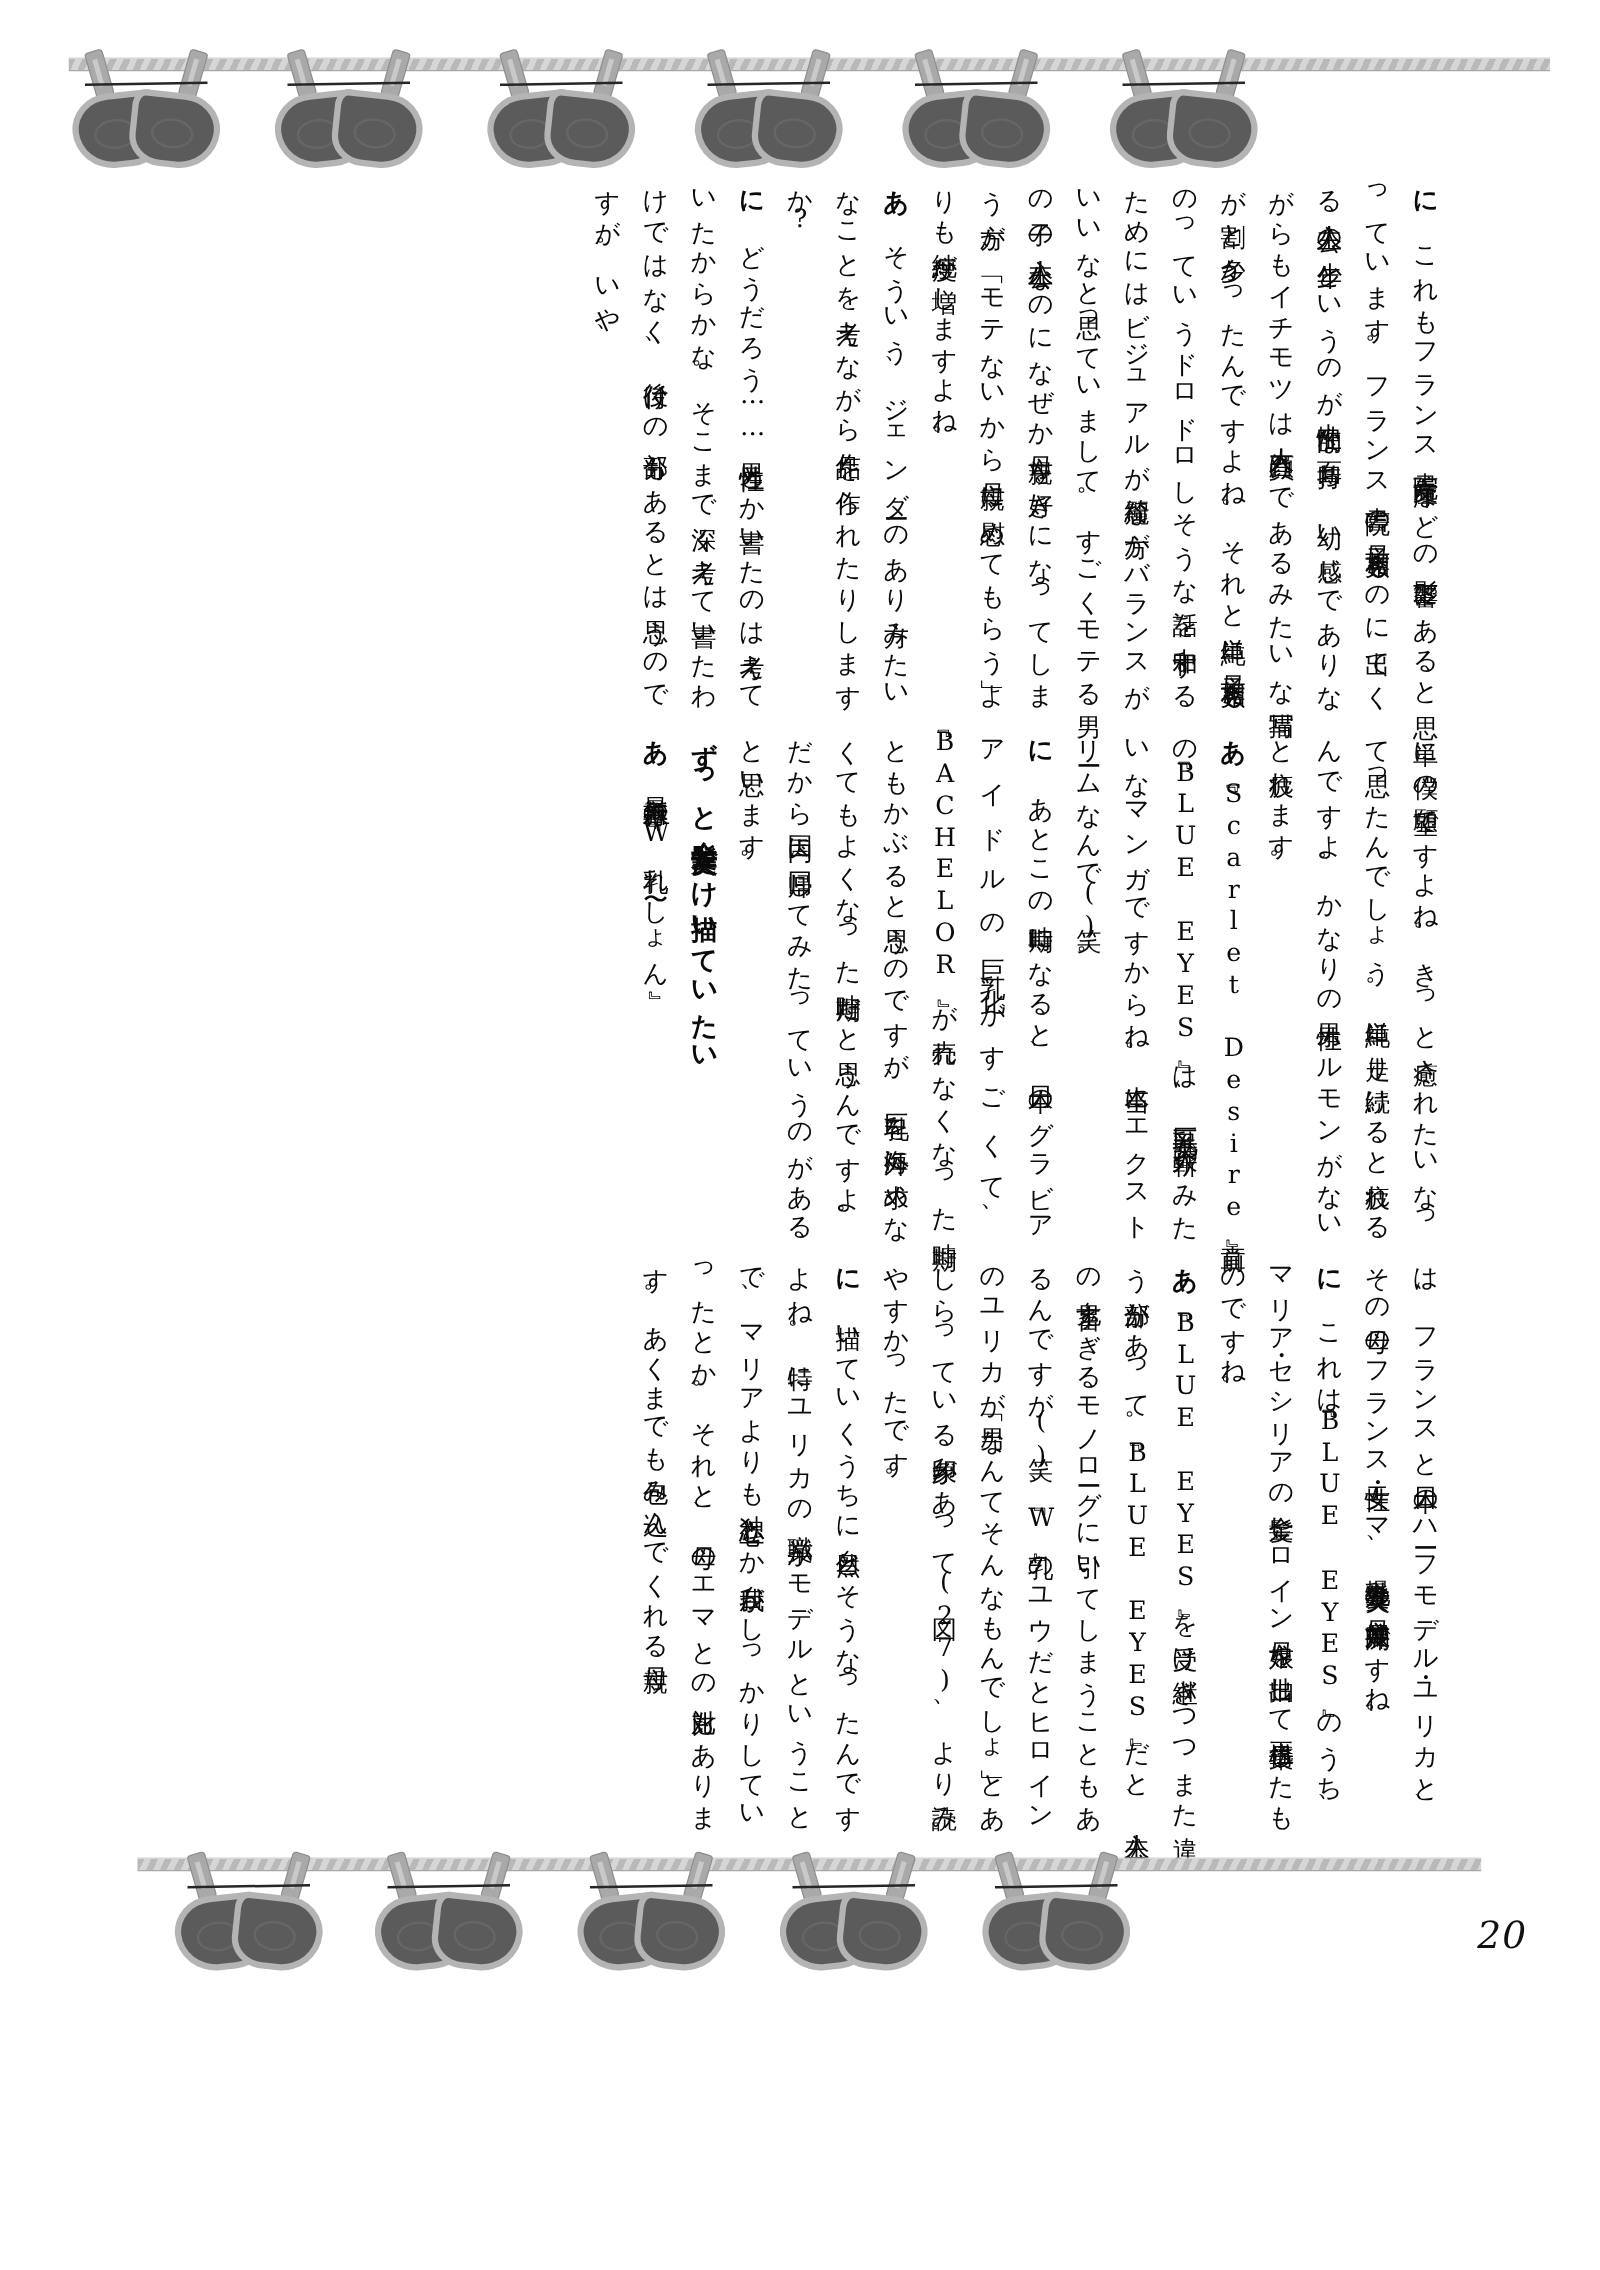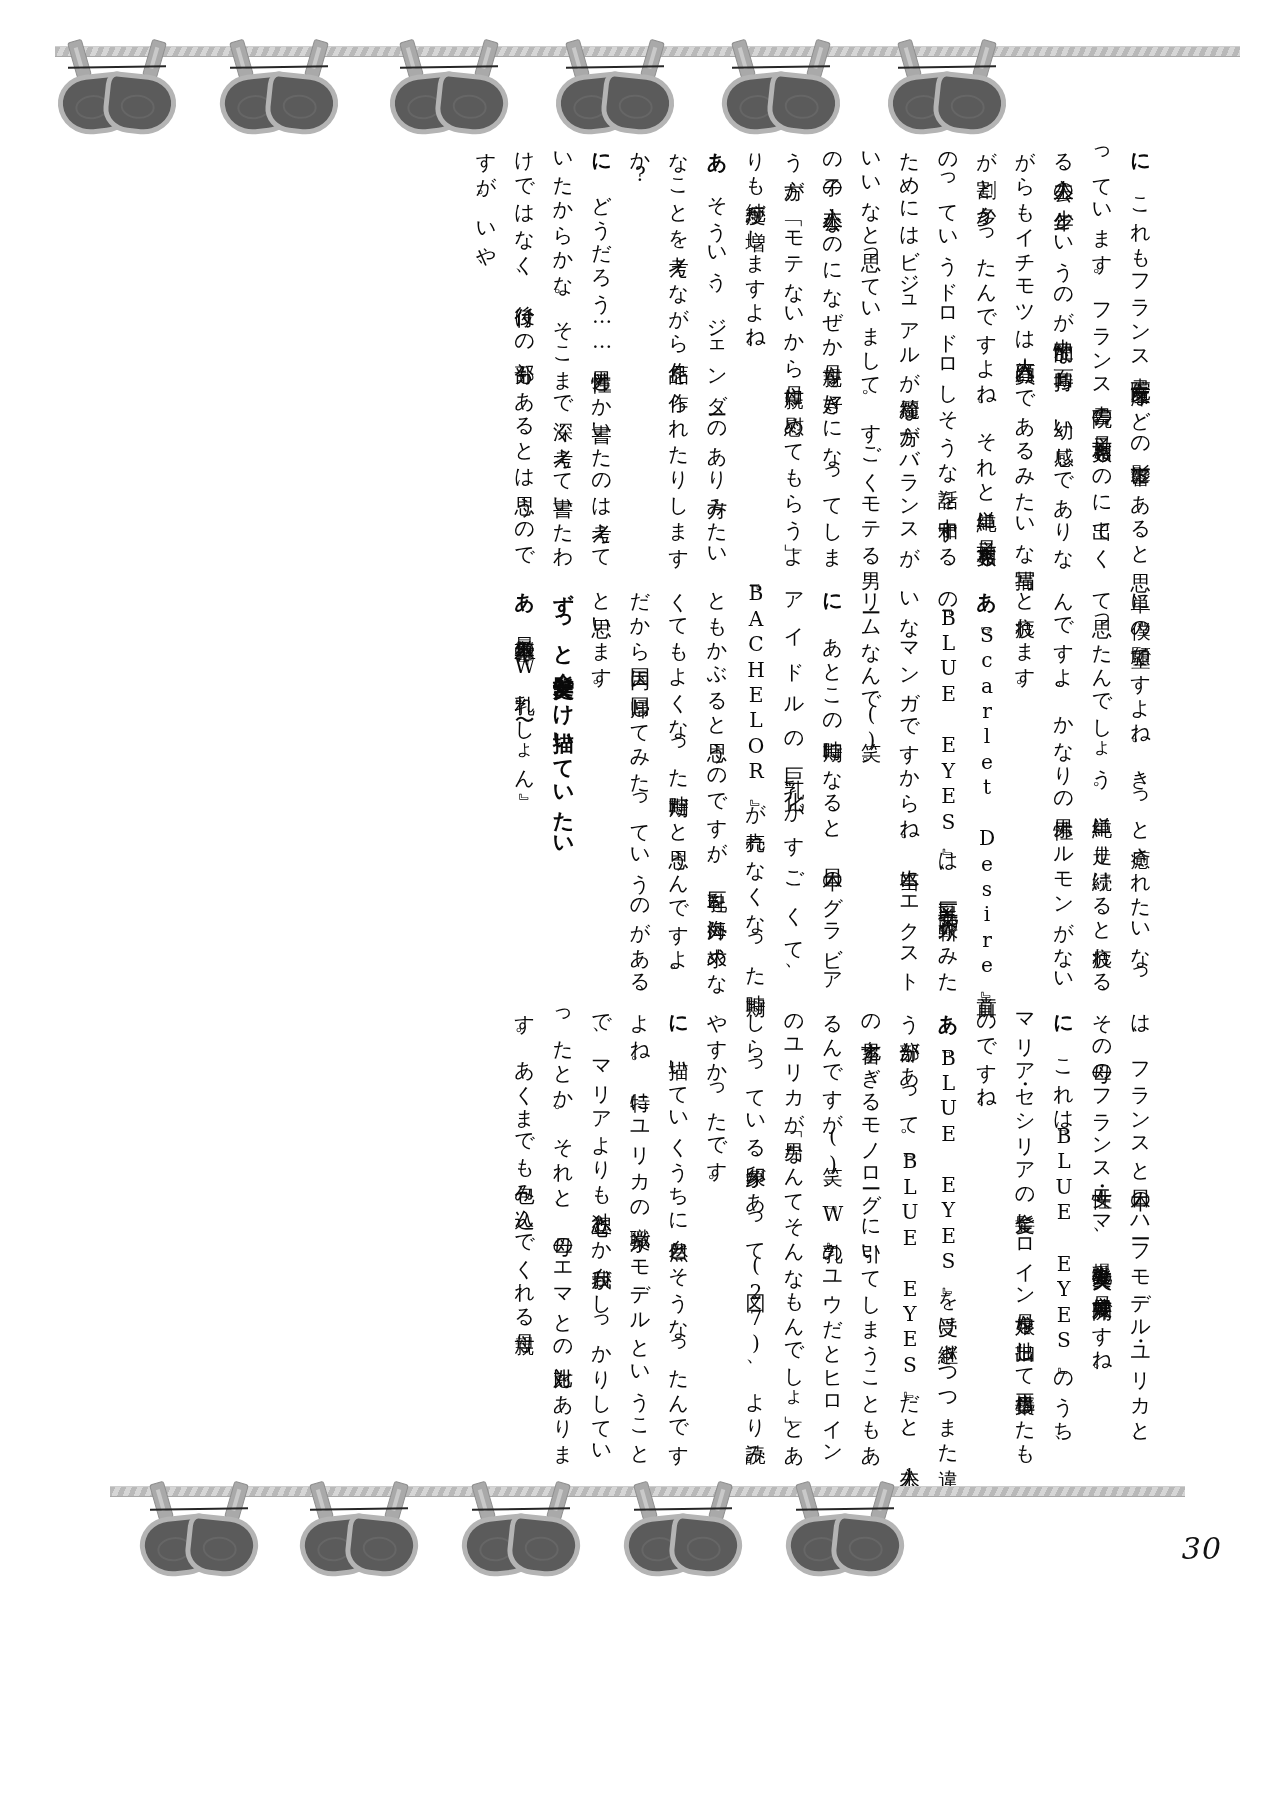--- a/index.html
+++ b/index.html
@@ -262,21 +262,21 @@
       <span class="para">
         <span class="speaker">あ</span><span class="speaker-gap">　</span><span>『BLUE EYES』を受け継ぎつつまた違う部分があって。『BLUE EYES』だと、主人公の鬼畜すぎるモノローグに引いてしまうこともあるんですが(笑)、『W乳』のユウだとヒロインのユリカが「男なんてそんなもんでしょ」とあしらっている印象があって(図27)、より読みやすかったです。</span>
       </span>
       <span class="para">
         <span class="speaker">に</span><span class="speaker-gap">　</span><span>描いていくうちに自然とそうなったんですよね。特にユリカの職業がモデルということで、マリアよりも独立心とか自我がしっかりしていったとか。それと、母のエマとの対比もあります。あくまでも包み込んでくれる母親</span>
       </span>
     </div>
 
   </div>
 
-  <div class="page-number">30</div>
+  <div class="page-number">20</div>
 
   <div class="clothesline bottom">
     <div class="line-rope"></div>
     <div class="bra" style="left:140px;">
       <div class="peg left"></div>
       <div class="peg right"></div>
       <div class="cup l"></div>
       <div class="cup r"></div>
       <div class="strap2"></div>
     </div>

